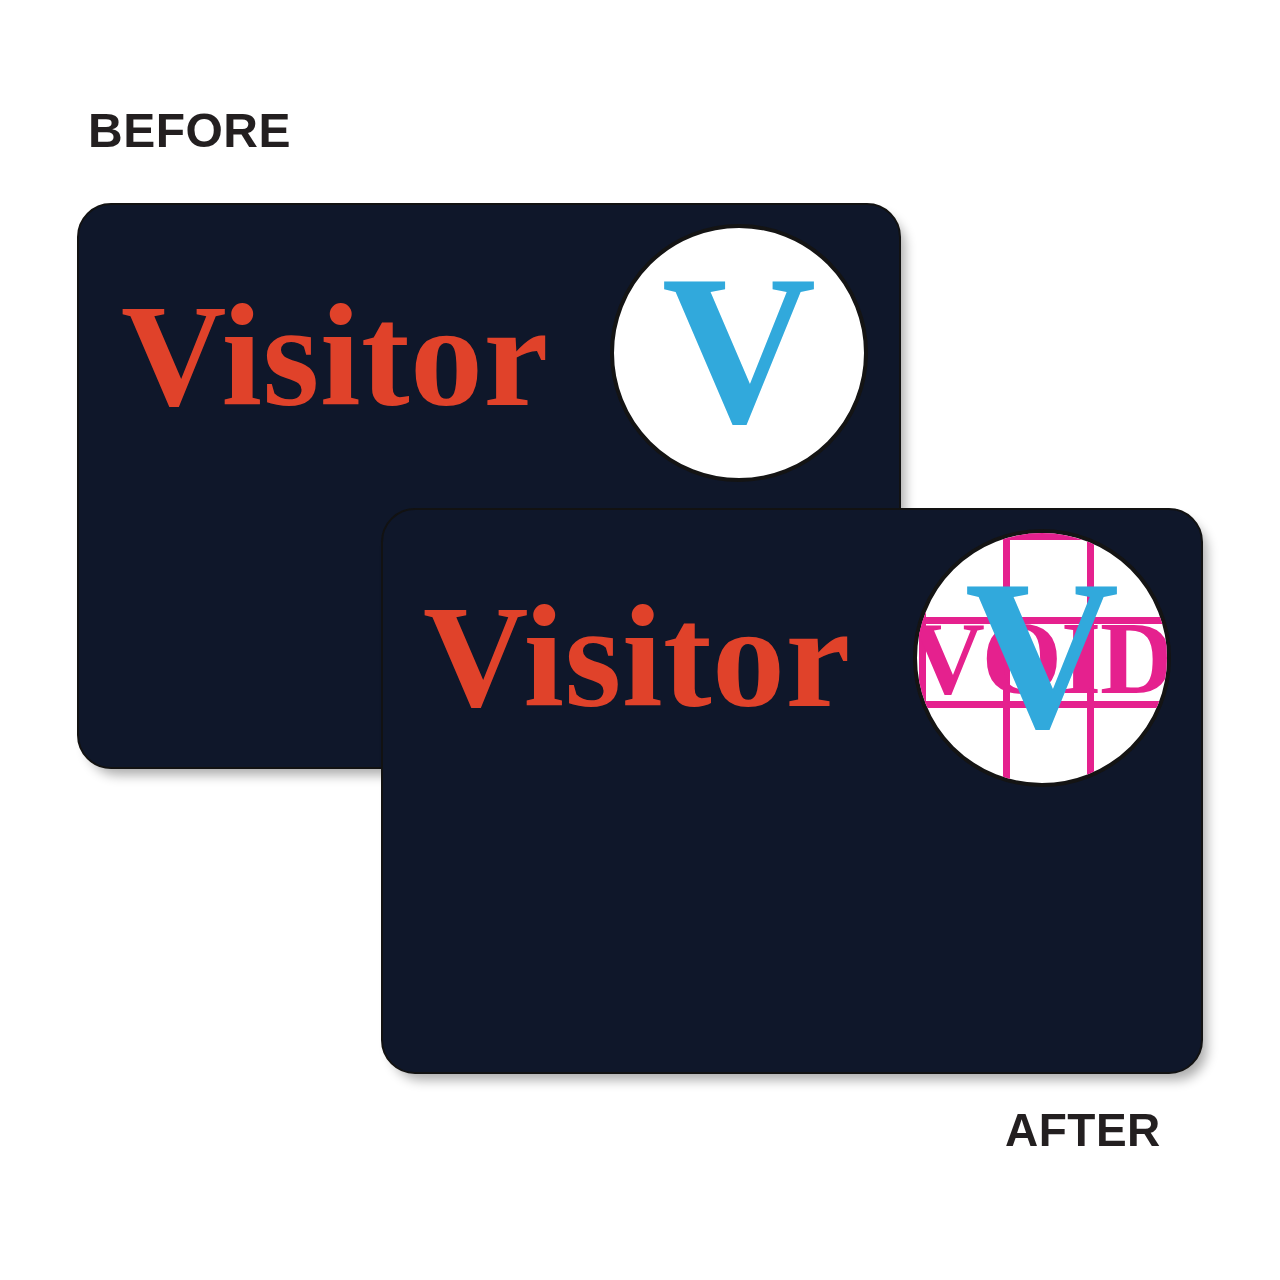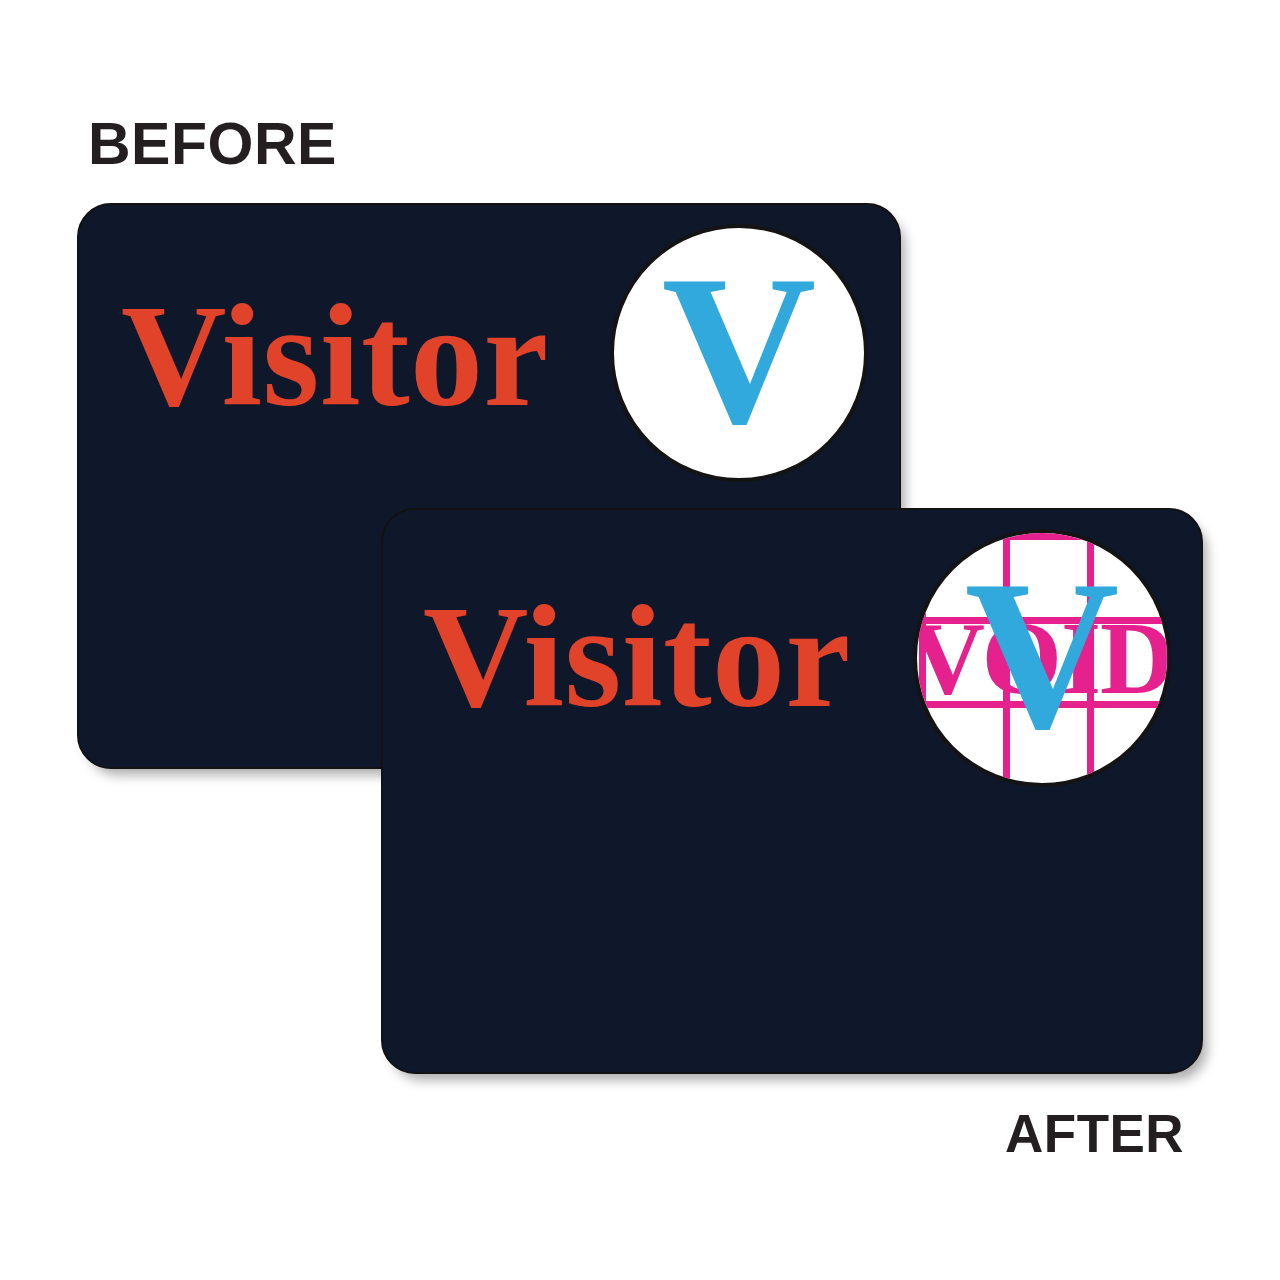--- a/index.html
+++ b/index.html
@@ -29,27 +29,27 @@
     position: absolute;
     font-family: "Liberation Sans", sans-serif;
     font-weight: bold;
     color: #231f20;
     letter-spacing: 0.5px;
     white-space: nowrap;
     line-height: 1;
   }
   #label-before {
     left: 88px;
-    top: 115px;
-    font-size: 59px;
+    top: 107px;
+    font-size: 48px;
   }
   #label-after {
     left: 1005px;
     top: 1107px;
-    font-size: 53px;
+    font-size: 46px;
   }
 
   
   .badge-card {
     position: absolute;
     background: #0f172a;
     border: 2.5px solid #121212;
     border-radius: 34px;
     box-sizing: border-box;
     box-shadow: 7px 9px 12px -3px rgba(0,0,0,0.33);

